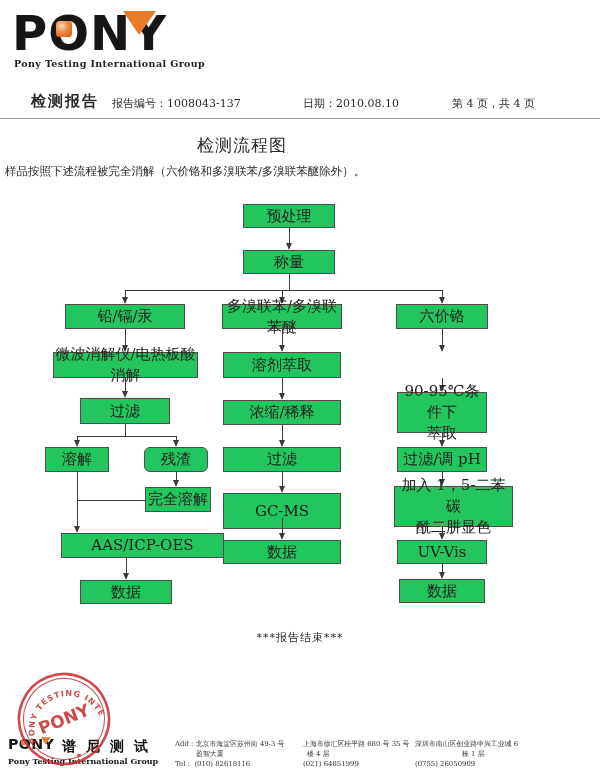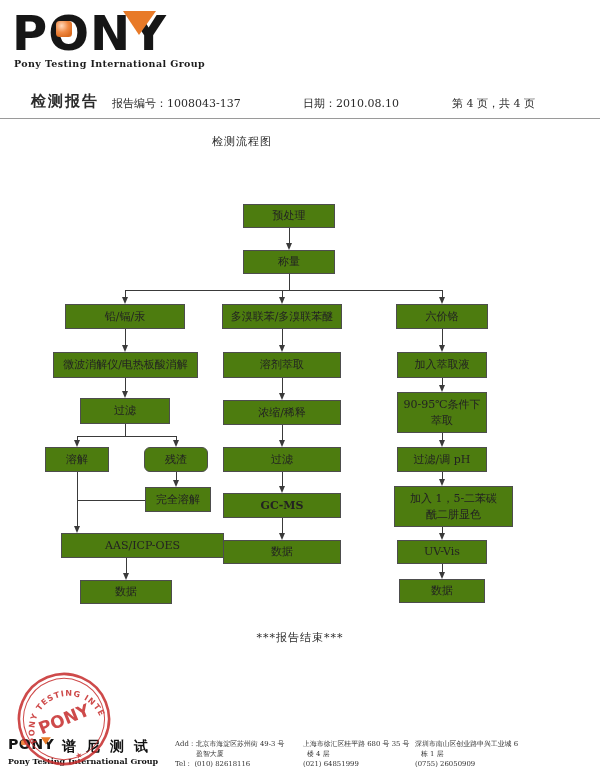--- a/index.html
+++ b/index.html
@@ -5,42 +5,42 @@
   html,body{margin:0;padding:0;background:#ffffff;}
   .page{position:relative;width:600px;height:770px;background:#ffffff;overflow:hidden;
         font-family:"DejaVu Serif","Liberation Serif",serif;color:#2b2b2b;}
   
   .logo-svg{position:absolute;left:12px;top:8px;}
   .logo-sub{position:absolute;left:14px;top:58px;font-size:9.5px;font-weight:bold;letter-spacing:.4px;color:#1d1d1d;}
   .rpt-title{position:absolute;left:12px;top:92px;font-size:15px;font-weight:bold;letter-spacing:2px;margin-left:19px;}
   .hdr-item{position:absolute;top:96px;font-size:11px;}
   .hdr-rule{position:absolute;left:0;top:118px;width:600px;height:1px;background:#9a9a9a;}
   
-  .sec-title{position:absolute;left:0;top:134px;width:484px;text-align:center;font-size:11px;letter-spacing:1px;}
+  .sec-title{position:absolute;left:0;top:134px;width:484px;text-align:center;font-size:17px;letter-spacing:1px;}
   .intro{position:absolute;left:5px;top:164px;font-size:11.5px;}
   
-  .fbox{position:absolute;border:1px solid #4d4d4d;background:#4d7c0f;display:flex;align-items:center;justify-content:center;
-        text-align:center;font-size:11px;line-height:1.4;color:#222;white-space:pre-line;box-sizing:border-box;}
+  .fbox{position:absolute;border:1px solid #4d4d4d;background:#22c55e;display:flex;align-items:center;justify-content:center;
+        text-align:center;font-size:15px;line-height:1.4;color:#222;white-space:pre-line;box-sizing:border-box;}
   .vline{position:absolute;width:1px;background:#3a3a3a;}
   .hline{position:absolute;height:1px;background:#3a3a3a;}
   .ahd{position:absolute;width:0;height:0;border-left:3.5px solid transparent;border-right:3.5px solid transparent;border-top:7px solid #3a3a3a;}
   .endnote{position:absolute;left:0;top:630px;width:600px;text-align:center;font-size:11px;letter-spacing:1px;}
   
   .disc{position:absolute;left:18px;top:681px;width:570px;font-size:7.4px;line-height:10px;color:#4a4a4a;text-align:justify;}
   .flogo-svg{position:absolute;left:8px;top:736px;}
   .flogo-cn{position:absolute;left:62px;top:738px;font-size:14px;font-weight:bold;letter-spacing:10px;color:#111;}
   .flogo-en{position:absolute;left:8px;top:756px;font-size:8px;font-weight:bold;color:#111;}
   .addr{position:absolute;top:739px;font-size:6.9px;line-height:10px;color:#333;}
   .addr div{white-space:nowrap;}
   .addr.c1{left:175px;}
   .addr.c1 div:nth-child(2){padding-left:21px;}
   .addr.c2{left:303px;}
   .addr.c2 div:nth-child(2){padding-left:4px;}
   .addr.c3{left:415px;}
-  .addr.c3 div:nth-child(2){padding-left:6px;}
+  .addr.c3 div:nth-child(2){padding-left:6px;margin-left:41px;}
   .stamp{position:absolute;left:14px;top:669px;z-index:5;opacity:.85;}
 </style>
 </head>
 <body>
 
 <div class="page">
 
   <svg class="logo-svg" width="175" height="54" viewBox="0 0 175 54">
     <defs>
       <radialGradient id="osq" cx="35%" cy="30%" r="75%">
@@ -59,20 +59,21 @@
   <div class="hdr-item" style="left:112px;">
     <span>报告编号：</span><span>1008043-137</span>
   </div>
   <div class="hdr-item" style="left:303px;">
     <span>日期：</span><span>2010.08.10</span>
   </div>
   <div class="hdr-item" style="left:452px;">第 4 页，共 4 页</div>
   <div class="hdr-rule"></div>
 
   <div class="sec-title">检测流程图</div>
+  <div class="intro">样品按照下述流程被完全消解（六价铬和多溴联苯/多溴联苯醚除外）。</div>
 
   <div class="fbox" style="left:243px;top:204px;width:92px;height:24px;">预处理</div>
   <div class="vline" style="left:289px;top:228px;height:16px;"></div>
   <div class="ahd" style="left:285.5px;top:243px;"></div>
   <div class="fbox" style="left:243px;top:250px;width:92px;height:24px;">称量</div>
   <div class="vline" style="left:289px;top:274px;height:16px;"></div>
   <div class="hline" style="left:125px;top:290px;width:317px;"></div>
   <div class="vline" style="left:125px;top:290px;height:8px;"></div>
   <div class="ahd" style="left:121.5px;top:297px;"></div>
   <div class="vline" style="left:282px;top:290px;height:8px;"></div>
@@ -113,28 +114,27 @@
   <div class="ahd" style="left:278.5px;top:345px;"></div>
   <div class="fbox" style="left:223px;top:352px;width:118px;height:26px;">溶剂萃取</div>
   <div class="vline" style="left:282px;top:378px;height:15px;"></div>
   <div class="ahd" style="left:278.5px;top:393px;"></div>
   <div class="fbox" style="left:223px;top:400px;width:118px;height:25px;">浓缩/稀释</div>
   <div class="vline" style="left:282px;top:425px;height:15px;"></div>
   <div class="ahd" style="left:278.5px;top:440px;"></div>
   <div class="fbox" style="left:223px;top:447px;width:118px;height:25px;">过滤</div>
   <div class="vline" style="left:282px;top:472px;height:14px;"></div>
   <div class="ahd" style="left:278.5px;top:486px;"></div>
-  <div class="fbox" style="left:223px;top:493px;width:118px;height:25px;font-weight:bold;">GC-MS</div>
+  <div class="fbox" style="left:223px;top:493px;width:118px;height:36px;">GC-MS</div>
   <div class="vline" style="left:282px;top:518px;height:15px;"></div>
   <div class="ahd" style="left:278.5px;top:533px;"></div>
   <div class="fbox" style="left:223px;top:540px;width:118px;height:24px;">数据</div>
 
   <div class="vline" style="left:442px;top:329px;height:16px;"></div>
   <div class="ahd" style="left:438.5px;top:345px;"></div>
-  <div class="fbox" style="left:397px;top:352px;width:90px;height:26px;">加入萃取液</div>
   <div class="vline" style="left:442px;top:378px;height:7px;"></div>
   <div class="ahd" style="left:438.5px;top:385px;"></div>
   <div class="fbox" style="left:397px;top:392px;width:90px;height:41px;">90-95℃条件下
 萃取</div>
   <div class="vline" style="left:442px;top:433px;height:7px;"></div>
   <div class="ahd" style="left:438.5px;top:440px;"></div>
   <div class="fbox" style="left:397px;top:447px;width:90px;height:25px;">过滤/调 pH</div>
   <div class="vline" style="left:442px;top:472px;height:7px;"></div>
   <div class="ahd" style="left:438.5px;top:479px;"></div>
   <div class="fbox" style="left:394px;top:486px;width:119px;height:41px;">加入 1，5-二苯碳

